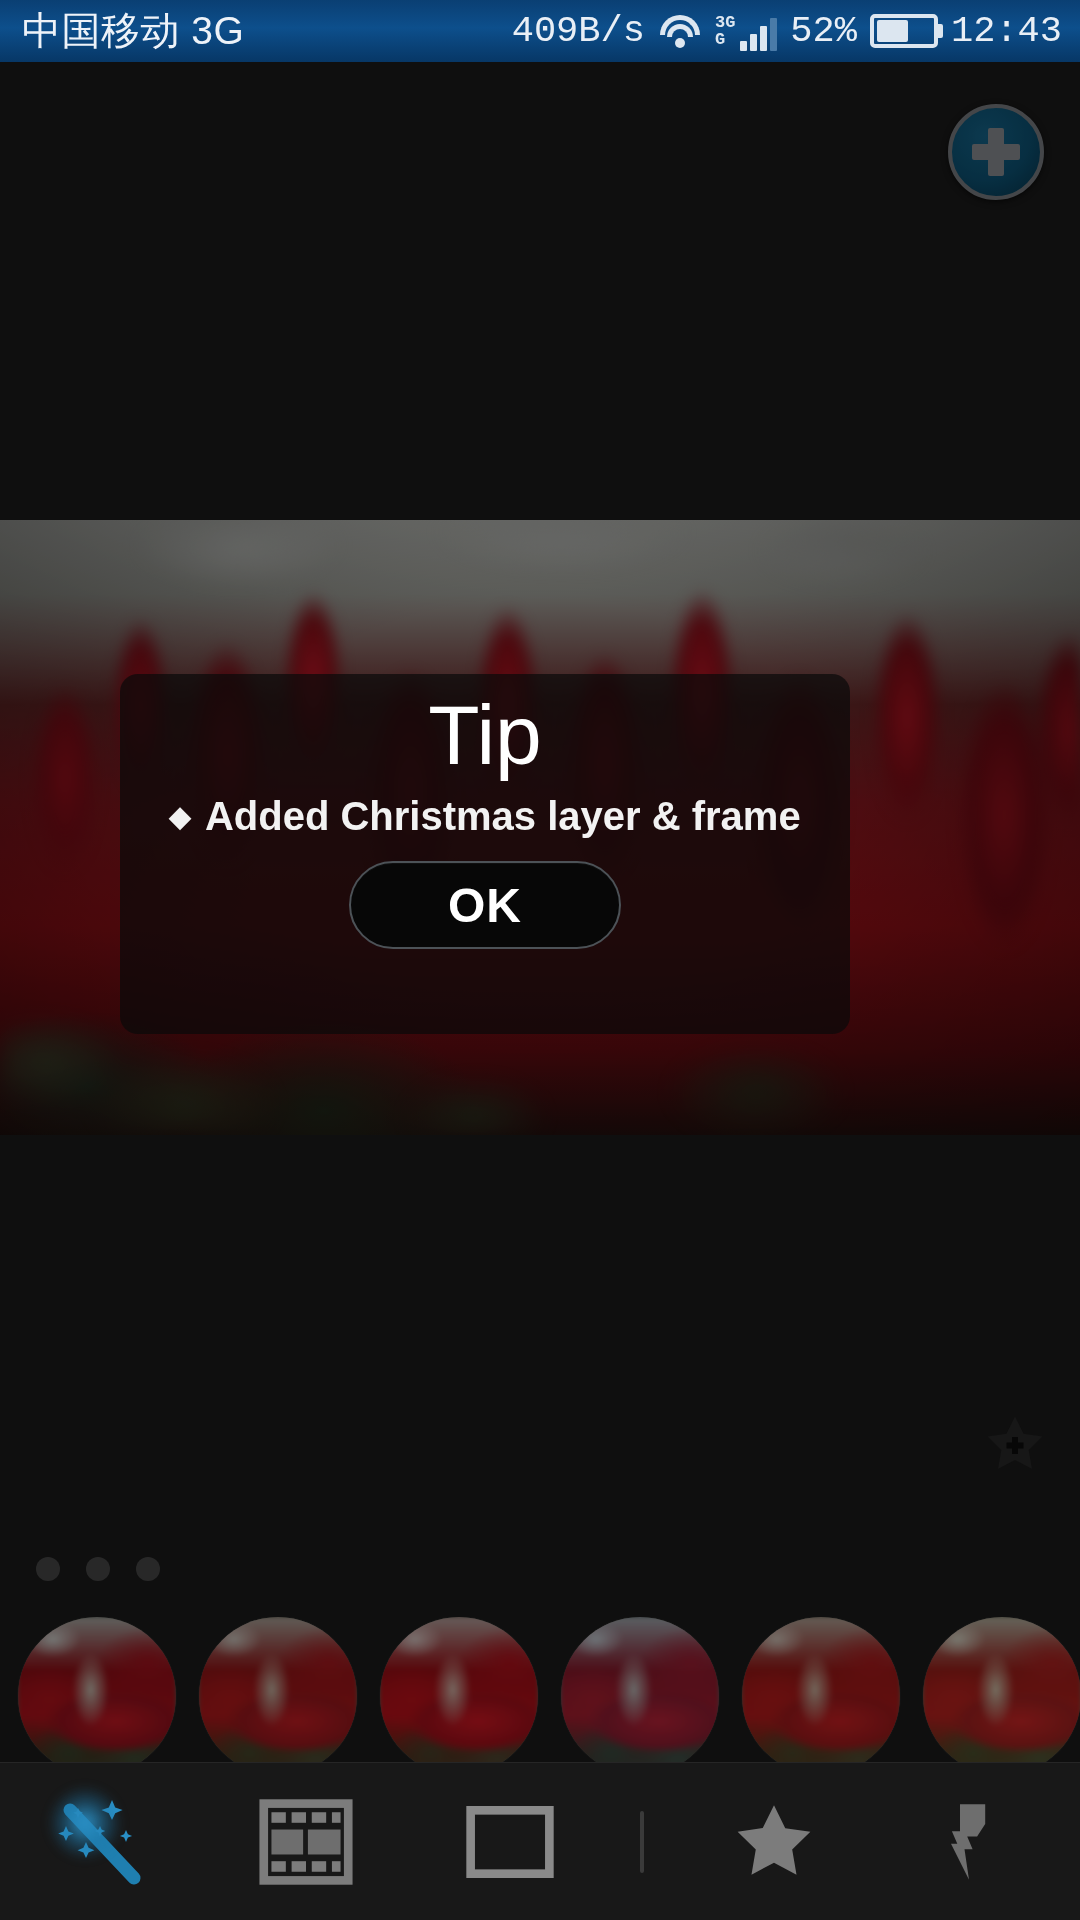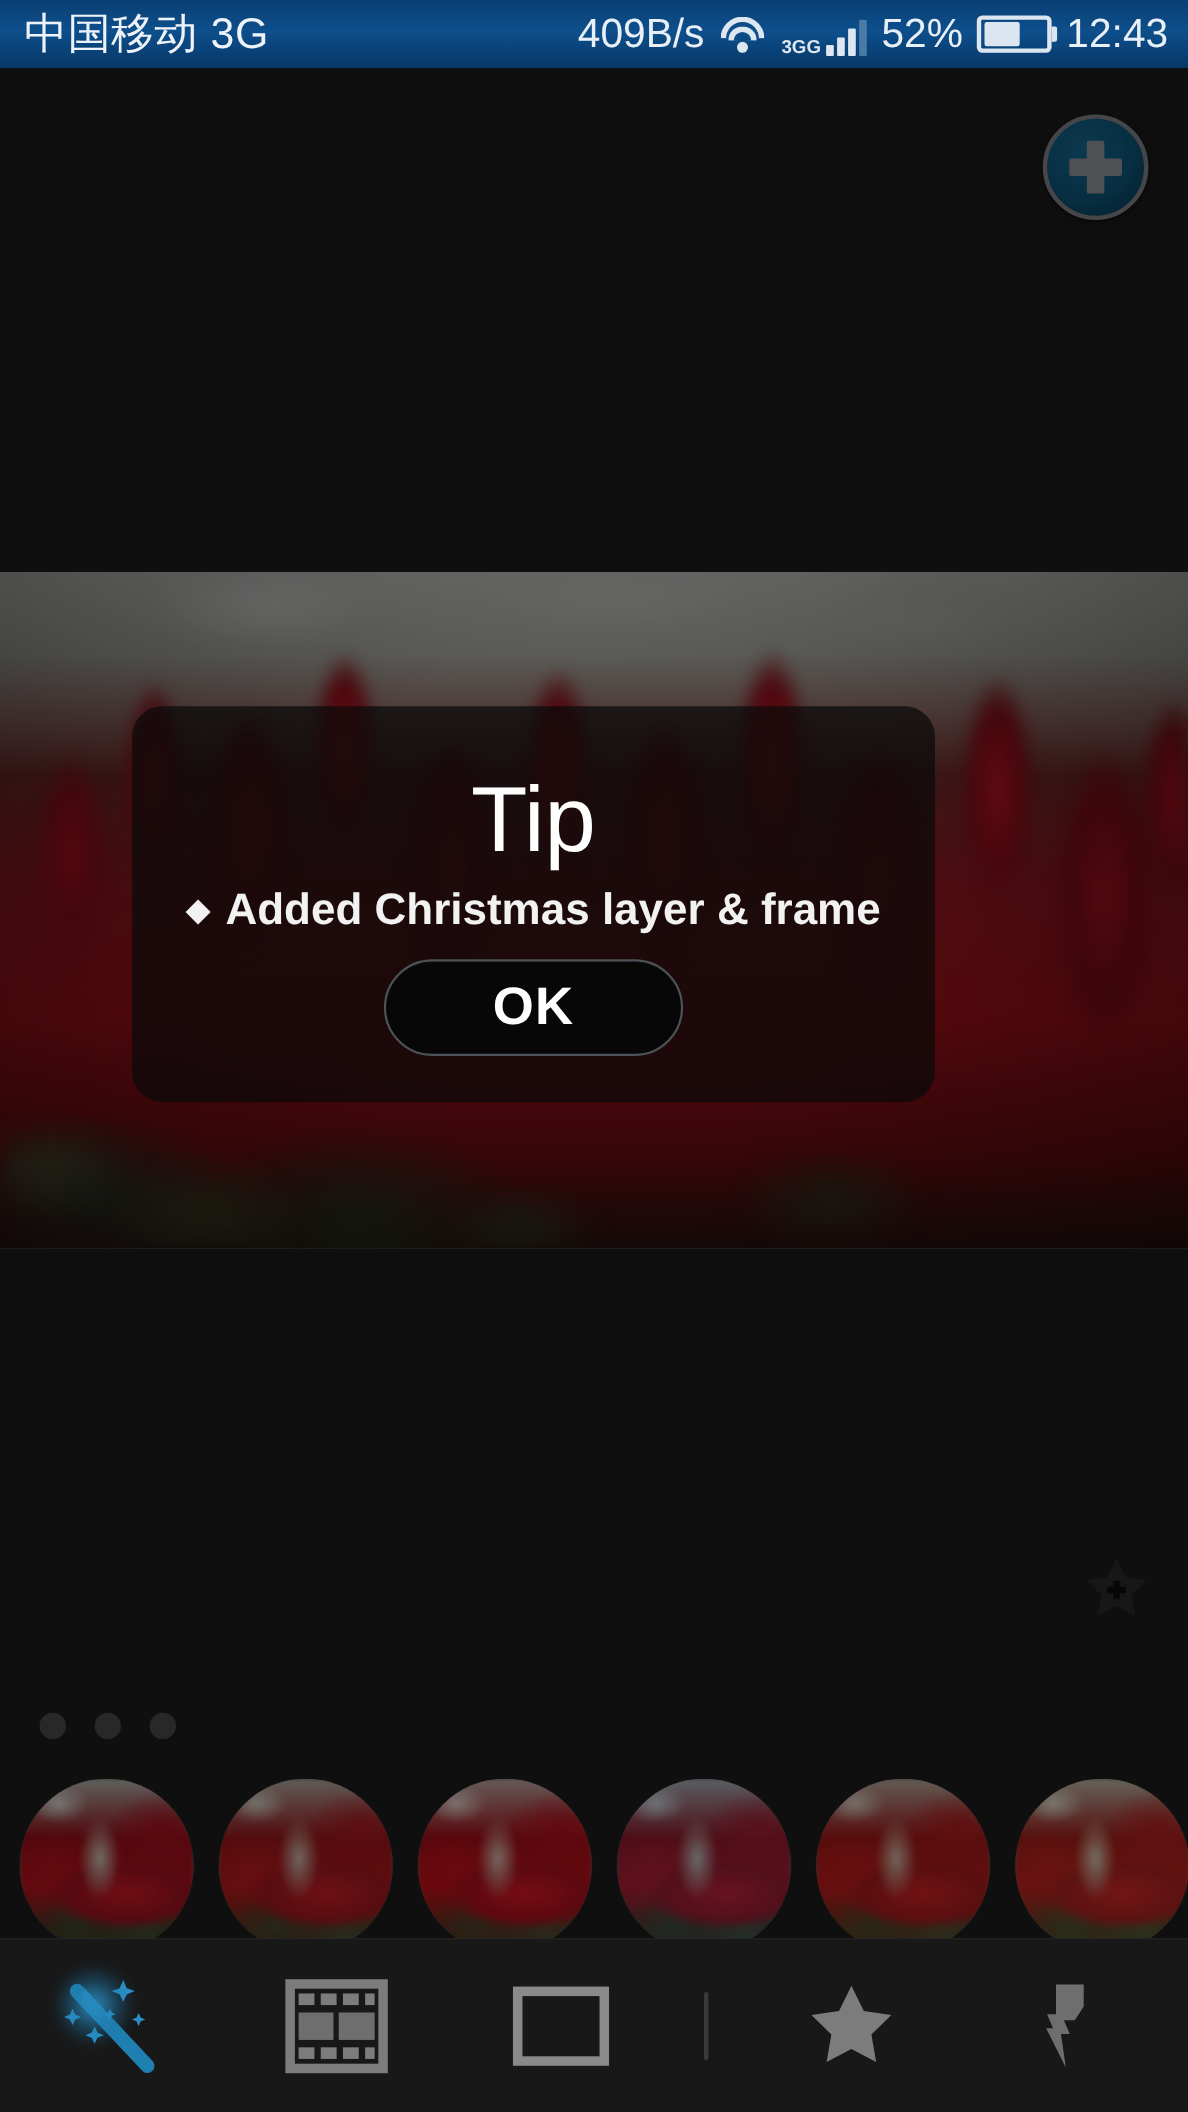--- a/index.html
+++ b/index.html
@@ -28,42 +28,43 @@
     color:#e8eef5;
   }
   #carrier {
     font-size:39px; letter-spacing:.5px;
     white-space:nowrap; color:#eef3f9;
   }
   #status-right {
     margin-left:auto;
     display:flex; align-items:center; gap:13px;
     white-space:nowrap;
+    font-family:Liberation Mono, monospace;
   }
   .sb-text { font-size:37px; color:#e9eff6; letter-spacing:0px; }
 
   
   .wifi { width:44px; height:36px; position:relative; }
   .wifi i {
     position:absolute; left:50%; transform:translateX(-50%);
     border:5px solid #dde7f1; border-bottom:none;
     border-radius:50% 50% 0 0 / 100% 100% 0 0;
   }
   .wifi i.a { width:40px; height:20px; top:2px; }
   .wifi i.b { width:26px; height:13px; top:11px; }
   .wifi i.c {
     width:10px; height:10px; top:25px; border:none;
     background:#dde7f1; border-radius:50%;
   }
 
   
   .sig { display:flex; align-items:flex-end; gap:5px; height:40px; }
   .sig .labels {
-    display:flex; flex-direction:row; justify-content:center;
-    height:40px; line-height:1;align-items:flex-end;
+    display:flex; flex-direction:column; justify-content:center;
+    height:40px; line-height:1;
   }
   .sig .labels span { font-size:17px; font-weight:bold; color:#dde7f1; }
   .sig .bars { display:flex; align-items:flex-end; gap:3px; height:38px; }
   .sig .bars b {
     display:block; width:7px; background:#dde7f1; border-radius:1px;
   }
   .sig .bars b:nth-child(1){height:10px}
   .sig .bars b:nth-child(2){height:17px}
   .sig .bars b:nth-child(3){height:25px}
   .sig .bars b:nth-child(4){height:33px; background:#4a7ba8}
@@ -155,27 +156,26 @@
     position:absolute; inset:0;
     background:radial-gradient(ellipse 70% 80% at 50% 45%, transparent 40%, rgba(0,0,0,.35) 100%);
   }
 
   
   #dim {
     position:absolute; inset:0;
     background:rgba(0,0,0,.45);
   }
   #dialog {
-    position:absolute; left:120px; top:580px;
+    position:absolute; left:120px; top:612px;
     width:730px; height:360px;
-    border-radius:28px;
+    border-radius:18px;
     background:rgba(10,10,10,.72);
     display:flex; flex-direction:column; align-items:center;
     padding-top:14px;
-    justify-content:center;
   }
   #dialog-title {
     font-size:84px; color:#fff; font-weight:400;
     letter-spacing:0px; line-height:1.12;
   }
   #dialog-msg {
     margin-top:12px;
     font-size:40px; font-weight:bold; color:#f2f2f2;
     display:flex; align-items:center; gap:14px;
     white-space:nowrap;

